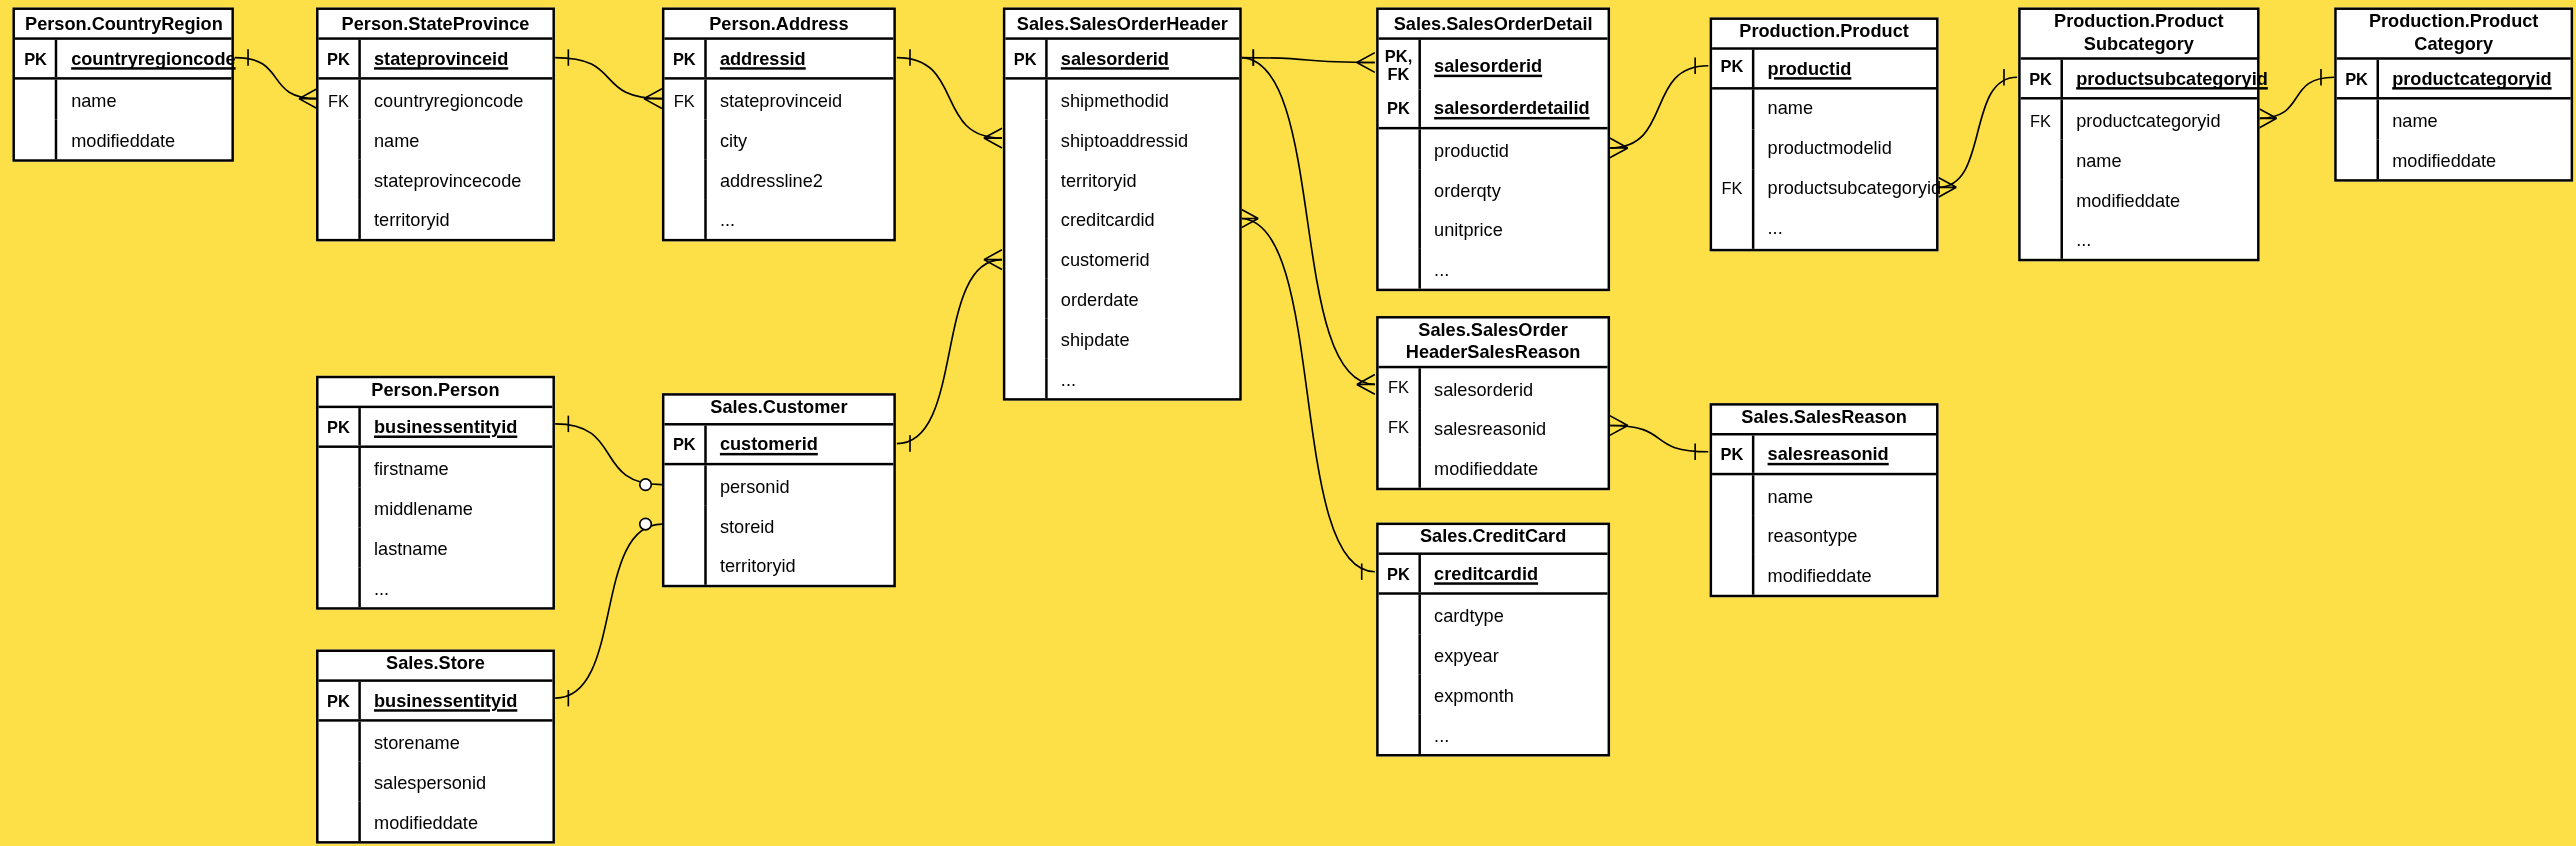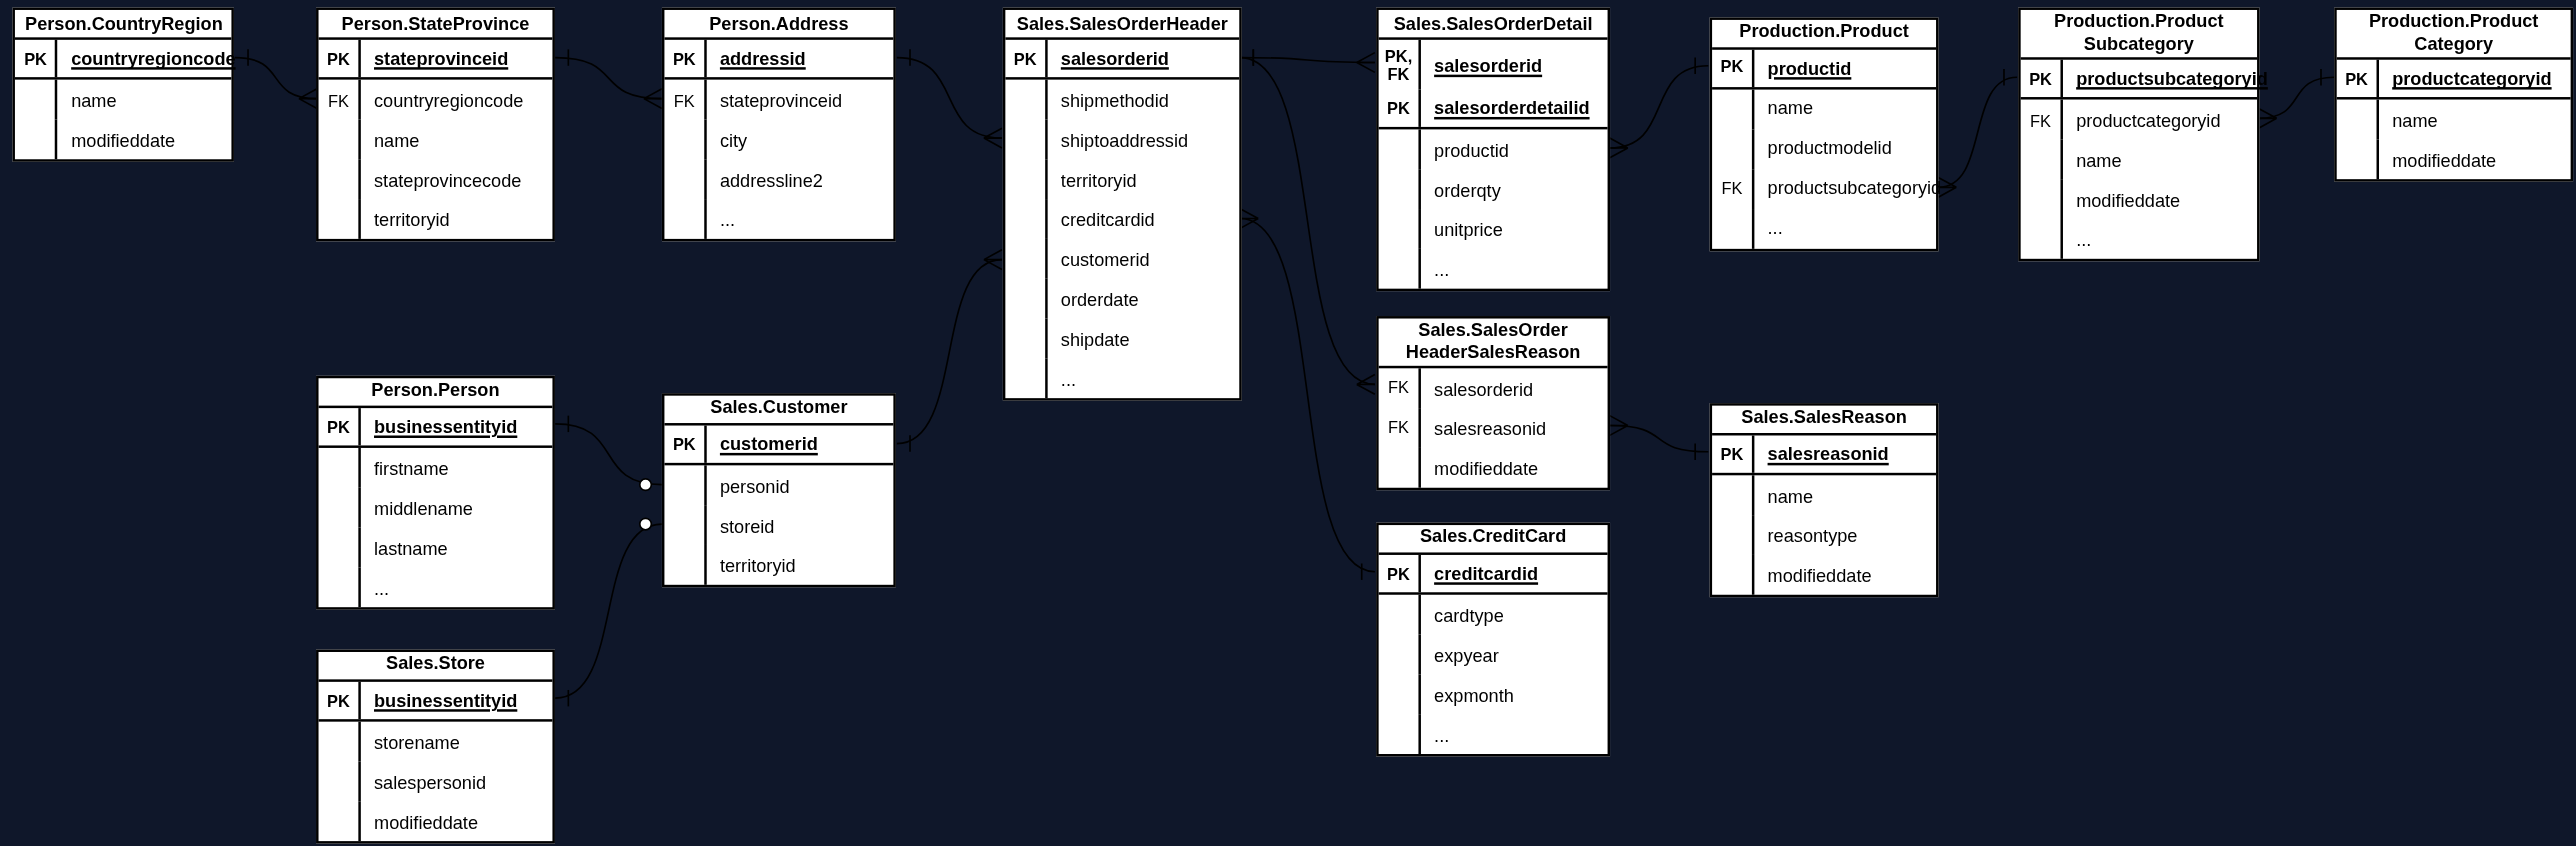--- a/index.html
+++ b/index.html
@@ -1,16 +1,16 @@
 <!DOCTYPE html>
 <html style="font-size:10.6px"><head>
 <meta charset="utf-8">
 <style>
   html,body{margin:0;padding:0;background:#ffffff;}
-  #viewport{position:relative;width:2576px;height:846px;overflow:hidden;background:#0f172a;}
+  #viewport{position:relative;width:2576px;height:846px;overflow:hidden;background:#fde047;}
   #canvas{position:absolute;top:0;left:0;width:1035px;height:340px;
           transform:scale(2.4885);transform-origin:0 0;
           font-family:"Liberation Sans",sans-serif;color:#000;}
   #wires{position:absolute;top:0;left:0;width:1035px;height:340px;}
   .wire{fill:none;stroke:#000;stroke-width:1;}
   .marker{fill:none;stroke:#000;stroke-width:1;}
   .mcircle{fill:#fff;stroke:#000;stroke-width:1;}
   .table{position:absolute;background:#fff;border:0.7px solid #000;box-sizing:border-box;}
   .title{box-sizing:border-box;height:12px;border-bottom:0.7px solid #000;
          font-weight:bold;font-size:7.3px;line-height:8.6px;text-align:center;

